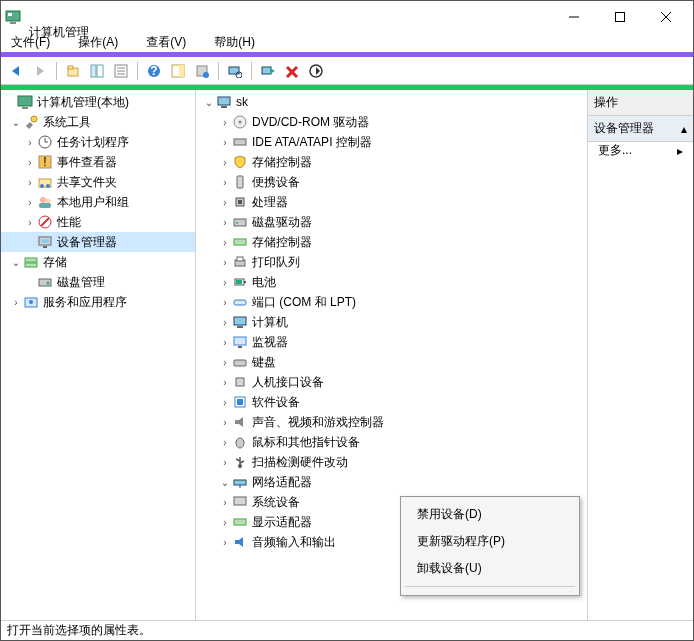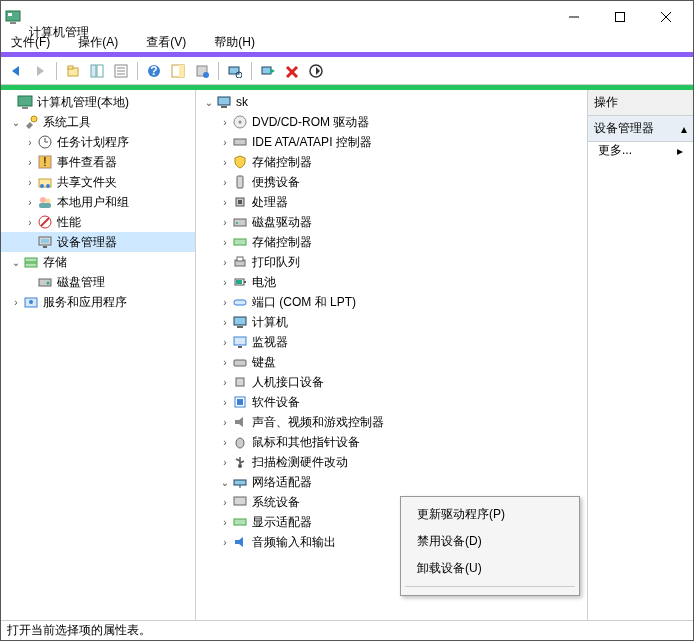--- a/index.html
+++ b/index.html
@@ -521,22 +521,22 @@
         <span class="tw">›</span>
         <span class="ic">
           <svg width="16" height="16">
             <polygon points="3,6 7,6 11,3 11,13 7,10 3,10" fill="#3b82d6"></polygon>
           </svg>
         </span>
         <span>音频输入和输出</span>
       </div>
 
     <div class="ctxmenu" style="left:204px; top:406px;">
+      <div class="citem">禁用设备(D)</div>
       <div class="citem">更新驱动程序(P)</div>
-      <div class="citem">禁用设备(D)</div>
       <div class="citem">卸载设备(U)</div>
       <div class="csep"></div>
 
     </div>
   </div>
 
   <div class="pane-right">
     <div class="hdr">操作</div>
     <div class="sub">
       <span>设备管理器</span>

